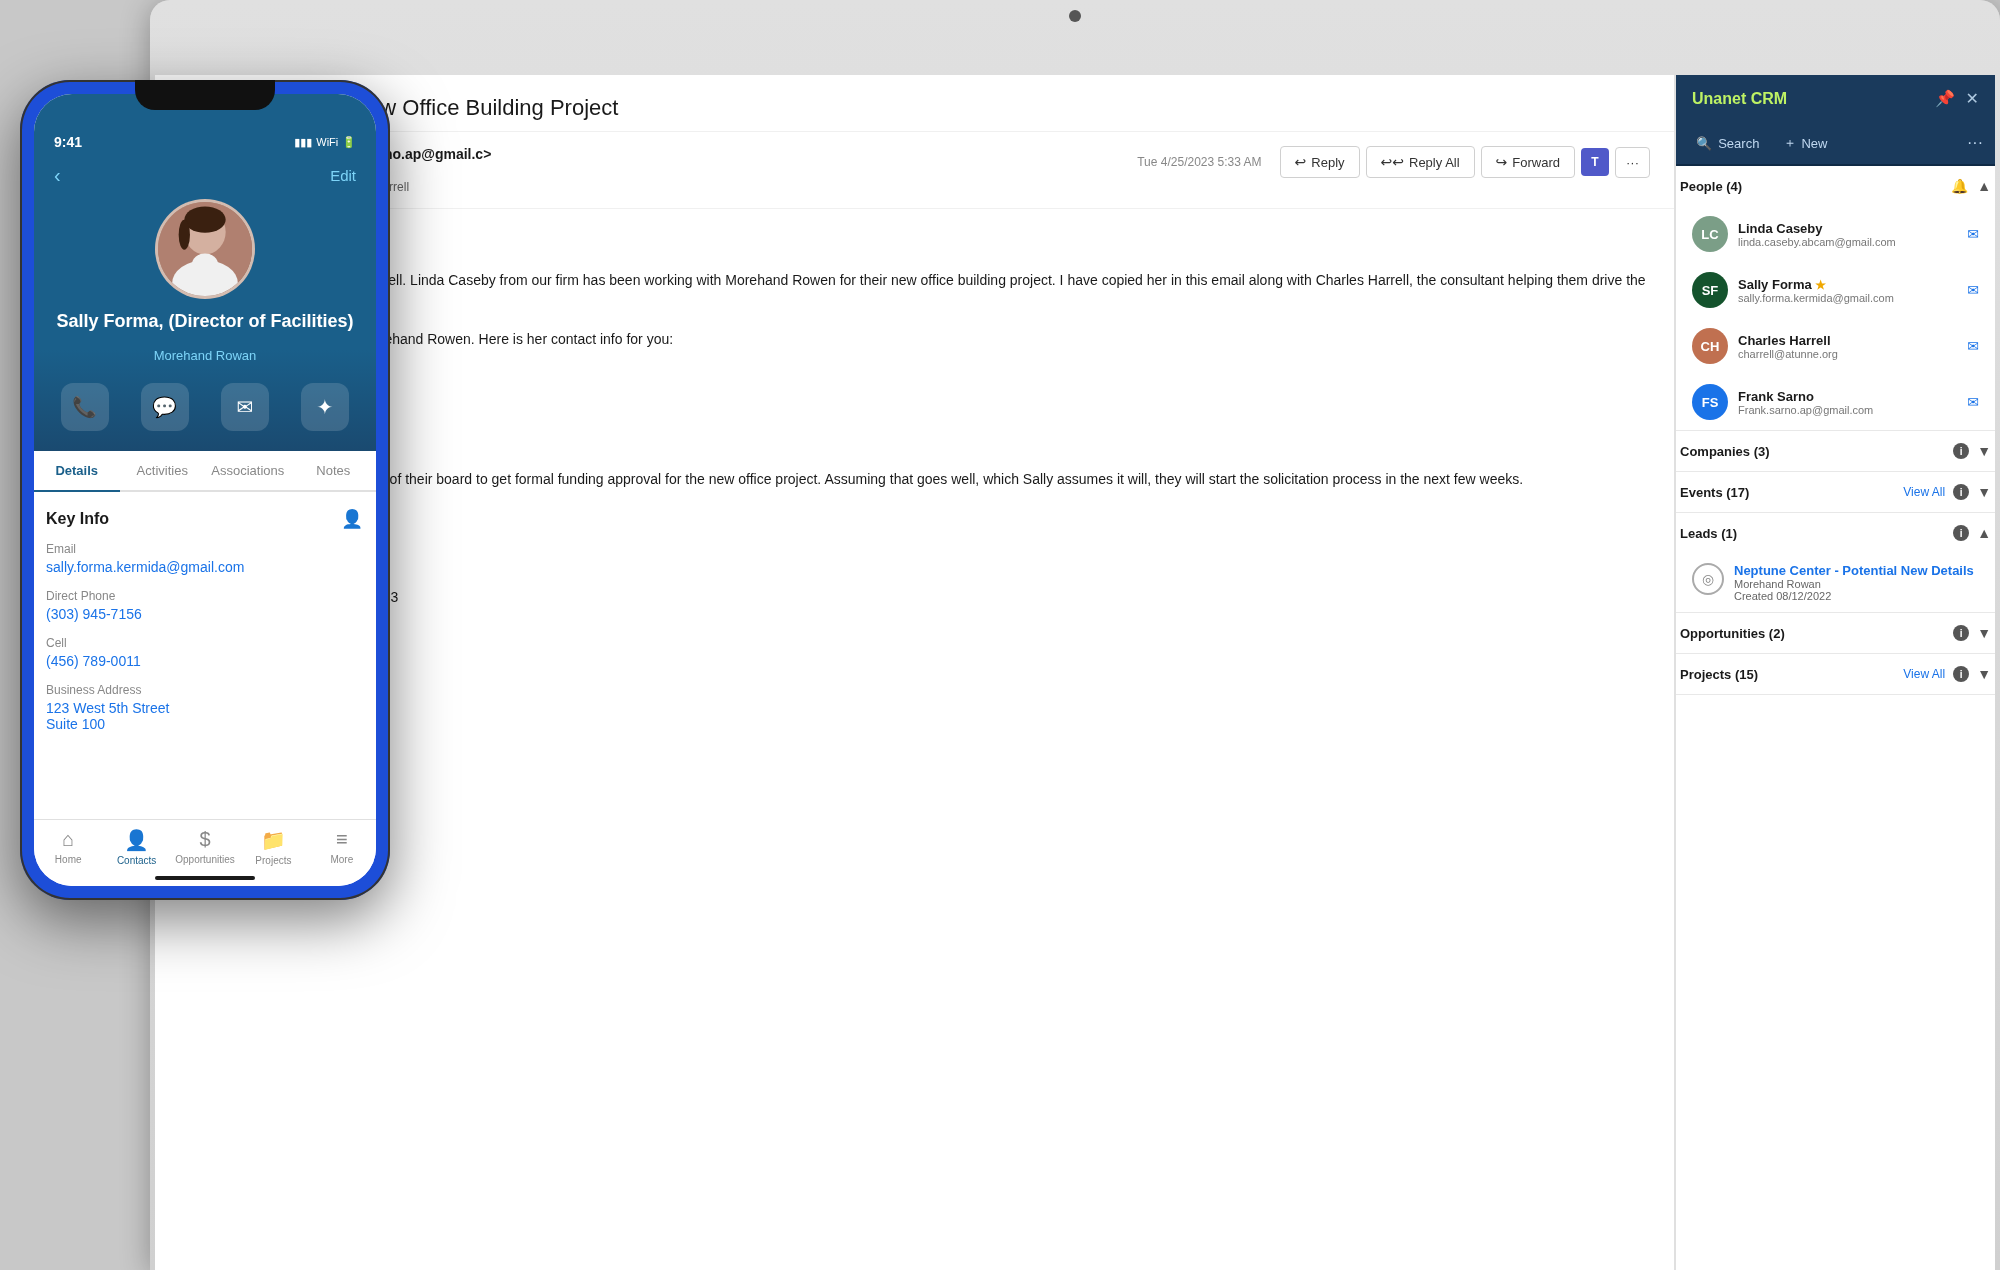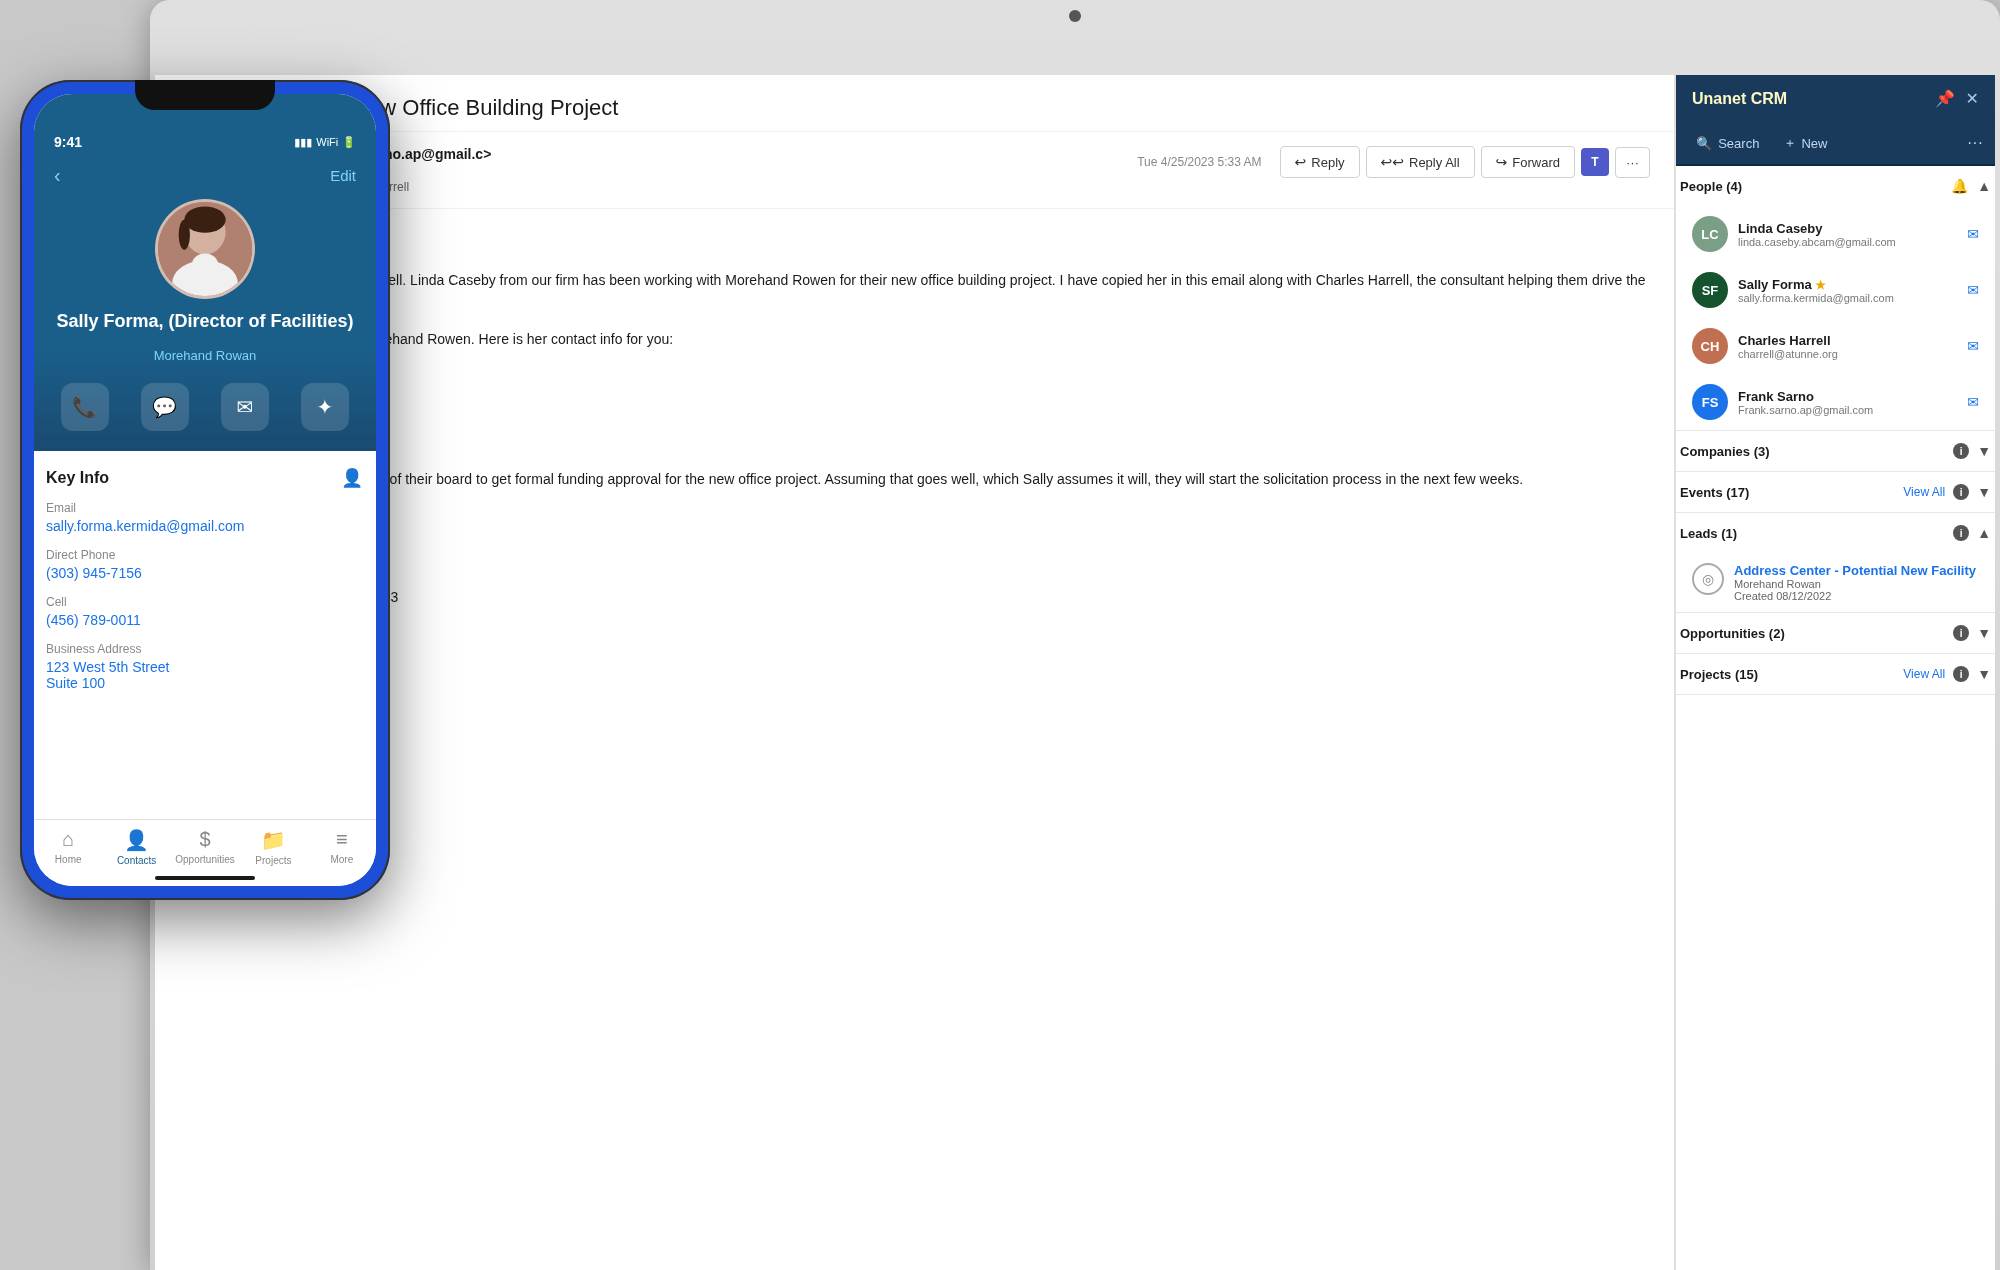--- a/index.html
+++ b/index.html
@@ -158,21 +158,21 @@
       color: #fff;
       padding: 14px 16px;
       display: flex;
       align-items: center;
       justify-content: space-between;
     }
 
     .crm-title {
       font-size: 16px;
       font-weight: 600;
-      color: #fef9c3;
+      color: #bef264;
     }
 
     .crm-header-icons {
       display: flex; gap: 10px; align-items: center;
     }
     .crm-header-icon {
       color: #afc9e0;
       font-size: 16px;
       cursor: pointer;
     }
@@ -747,21 +747,21 @@
         <div class="crm-section-actions">
           <span class="info-icon">i</span>
           <span class="chevron-icon">▲</span>
         </div>
       </div>
       <div class="crm-lead-item">
         <div class="lead-icon-circle">
           <span class="lead-target-icon">◎</span>
         </div>
         <div class="crm-lead-info">
-          <div class="crm-lead-name">Address Center - Potential New Facility</div>
+          <div class="crm-lead-name">Neptune Center - Potential New Details</div>
           <div class="crm-lead-sub">Morehand Rowan</div>
           <div class="crm-lead-sub">Created 08/12/2022</div>
         </div>
       </div>
     </div>
 
     <div class="crm-section">
       <div class="crm-section-header">
         <span class="crm-section-title">Opportunities (2)</span>
         <div class="crm-section-actions">
@@ -823,20 +823,26 @@
       <div class="phone-contact-name">Sally Forma, (Director of Facilities)</div>
       <div class="phone-contact-company">Morehand Rowan</div>
       <div class="phone-action-icons">
         <div class="phone-action-icon">📞</div>
         <div class="phone-action-icon">💬</div>
         <div class="phone-action-icon">✉</div>
         <div class="phone-action-icon">✦</div>
       </div>
     </div>
 
+    <div class="phone-tabs">
+      <div class="phone-tab active">Details</div>
+      <div class="phone-tab">Activities</div>
+      <div class="phone-tab">Associations</div>
+      <div class="phone-tab">Notes</div>
+    </div>
 
     <div class="phone-content">
       <div class="phone-section-header">
         <span class="phone-section-title">Key Info</span>
         <span class="phone-section-icon">👤</span>
       </div>
 
       <div class="phone-field">
         <div class="phone-field-label">Email</div>
         <div class="phone-field-value">sally.forma.kermida@gmail.com</div>

